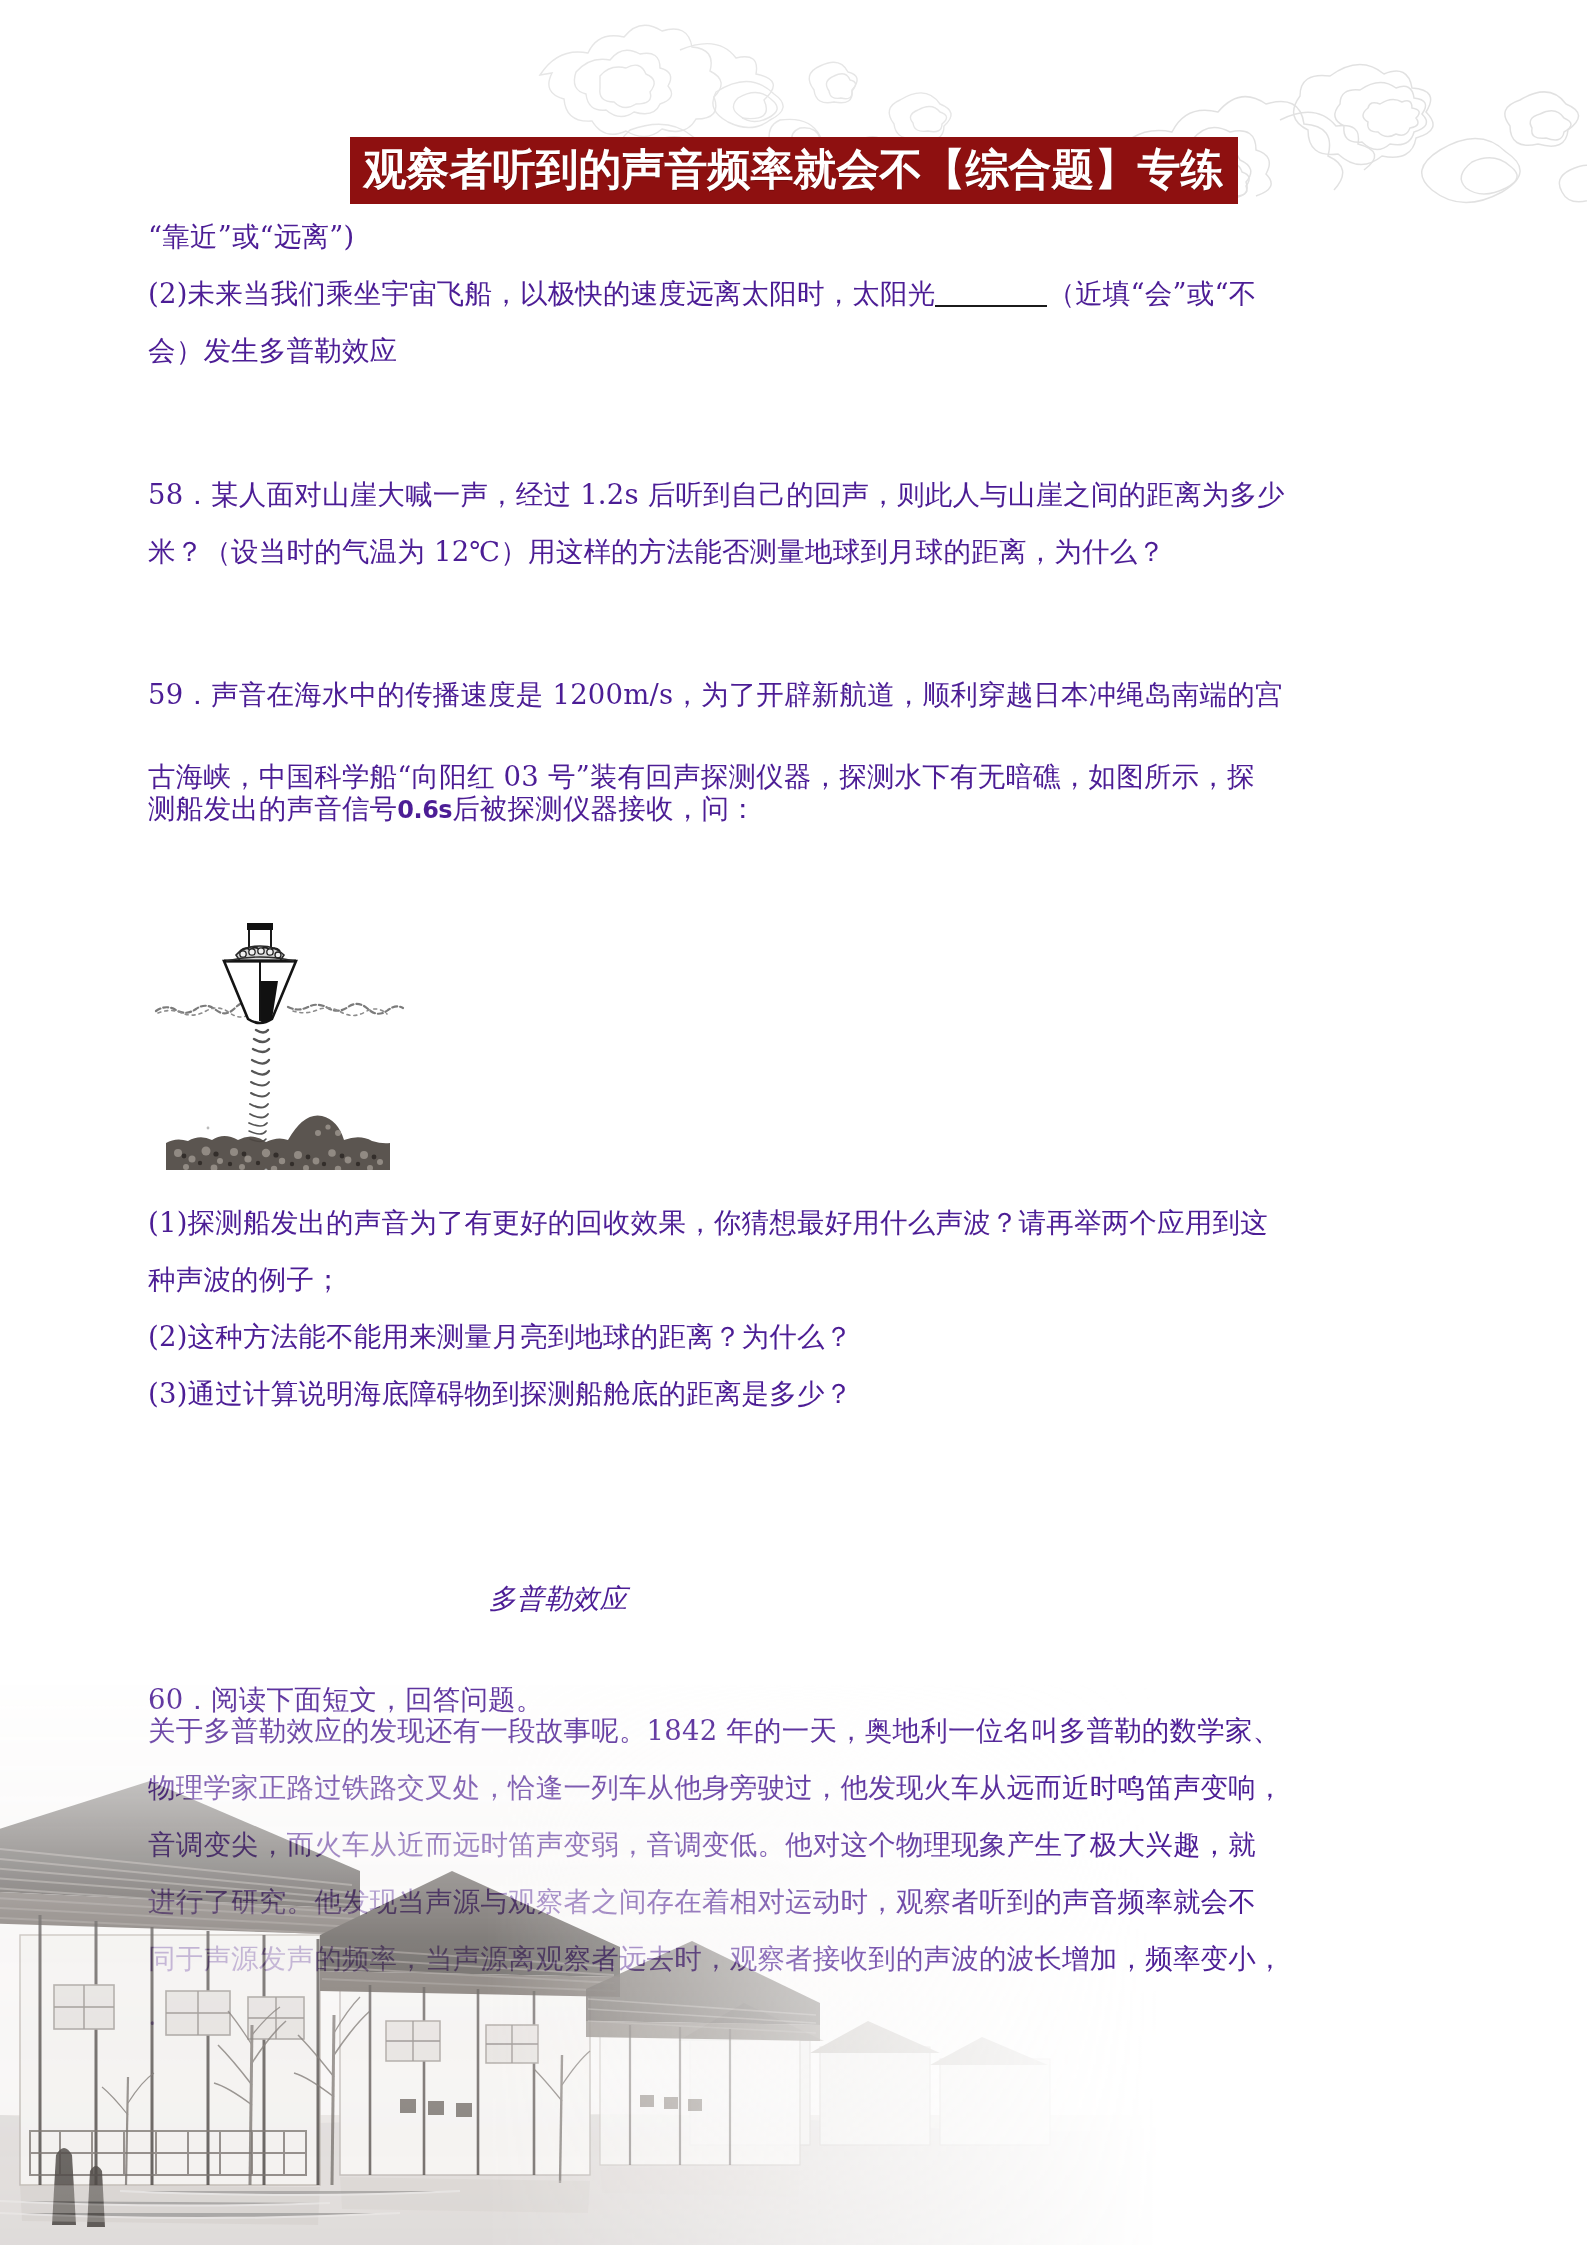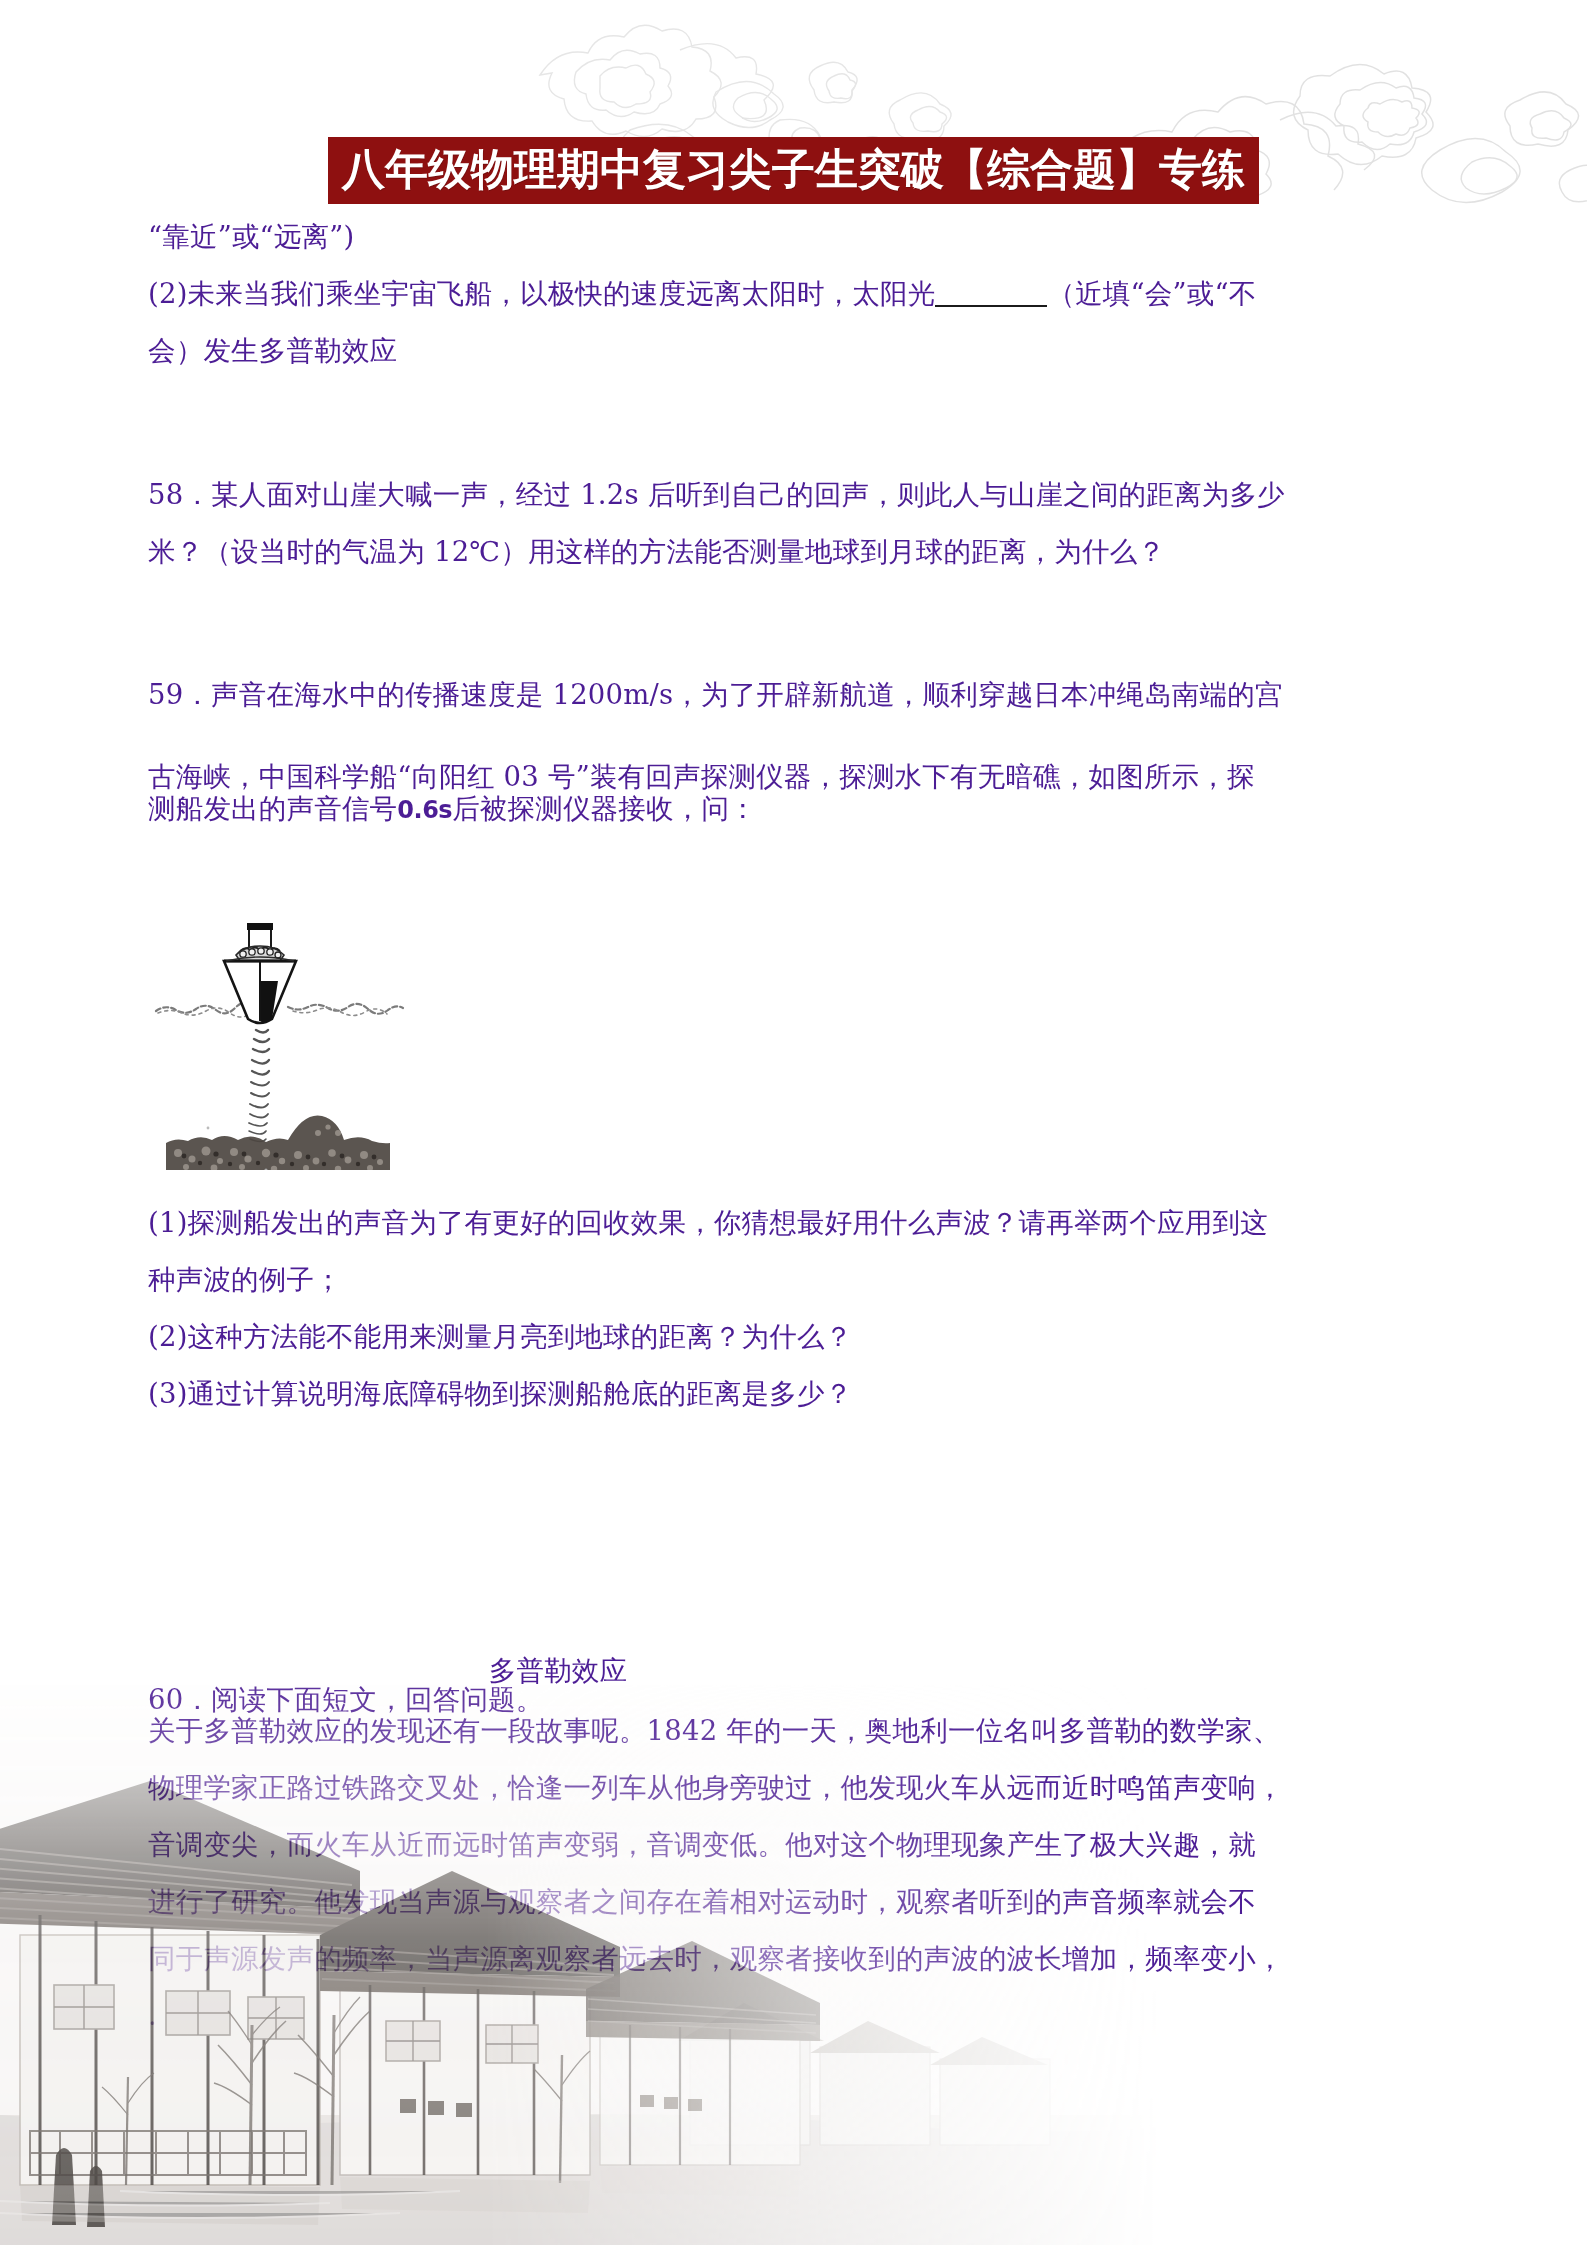--- a/index.html
+++ b/index.html
@@ -129,21 +129,21 @@
       <path d="M900 124 q12 -8 22 -2 q10 -4 10 6 q12 2 4 10 q6 8 -6 10 q-4 10 -14 6 q-10 6 -18 -2 q-12 0 -10 -10 q-10 -6 0 -14 q2 -8 12 -4 z"></path>
       <path d="M960 170 q40 -24 66 2 q30 20 -4 40 q-40 22 -70 -2 q-24 -20 8 -40 z"></path>
       <path d="M992 182 q22 -10 38 4 q16 12 -4 22 q-24 12 -40 0 q-12 -12 6 -26 z"></path>
       <path d="M1040 120 q30 -18 46 4 q24 10 2 26 q-2 22 -30 14 q-28 6 -28 -18 q-14 -18 10 -26 z"></path>
       <path d="M1060 134 q16 -8 24 4 q14 6 0 14 q-2 12 -18 6 q-16 2 -14 -10 q-6 -10 8 -14 z"></path>
       <path d="M1090 190 q24 -12 34 6 q16 14 -8 22 q-26 10 -34 -6 q-8 -14 8 -22 z"></path>
     </g>
   </svg>
 
   <div class="banner-row">
-    <span class="banner">八年级物理期中复习尖子生突破【综合题】专练</span>
+    <span class="banner">观察者听到的声音频率就会不【综合题】专练</span>
   </div>
 
   <div class="content">
 
     <div class="para" style="top:208px;">“靠近”或“远离”)</div>
 
     <div class="para" style="top:265px;">
       <span>(2)未来当我们乘坐宇宙飞船，以极快的速度远离太阳时，太阳光</span><span class="blank-line"></span><span>（近填“会”或“不</span>
     </div>
     <div class="para" style="top:322px;">会）发生多普勒效应</div>
@@ -259,21 +259,21 @@
     </svg>
   </div>
 
   <div class="content">
     <div class="para" style="top:1194px;">(1)探测船发出的声音为了有更好的回收效果，你猜想最好用什么声波？请再举两个应用到这</div>
     <div class="para" style="top:1251px;">种声波的例子；</div>
     <div class="para" style="top:1308px;">(2)这种方法能不能用来测量月亮到地球的距离？为什么？</div>
     <div class="para" style="top:1365px;">(3)通过计算说明海底障碍物到探测船舱底的距离是多少？</div>
 
     <div class="para" style="top:1671px;">60．阅读下面短文，回答问题。</div>
-    <div class="para centered" style="top:1642px; width:820px;">多普勒效应</div>
+    <div class="para centered" style="top:1570px; width:820px;font-style:italic;">多普勒效应</div>
 
     <div class="para" style="top:1702px;">关于多普勒效应的发现还有一段故事呢。1842 年的一天，奥地利一位名叫多普勒的数学家、</div>
     <div class="para" style="top:1759px;">物理学家正路过铁路交叉处，恰逢一列车从他身旁驶过，他发现火车从远而近时鸣笛声变响，</div>
     <div class="para" style="top:1816px;">音调变尖，而火车从近而远时笛声变弱，音调变低。他对这个物理现象产生了极大兴趣，就</div>
     <div class="para" style="top:1873px;">进行了研究。他发现当声源与观察者之间存在着相对运动时，观察者听到的声音频率就会不</div>
     <div class="para" style="top:1930px;">同于声源发声的频率，当声源离观察者远去时，观察者接收到的声波的波长增加，频率变小，</div>
     <div class="para" style="top:1987px;">.</div>
   </div>
 
   <svg class="wm-bottom" viewBox="0 0 1160 560" preserveAspectRatio="none">

